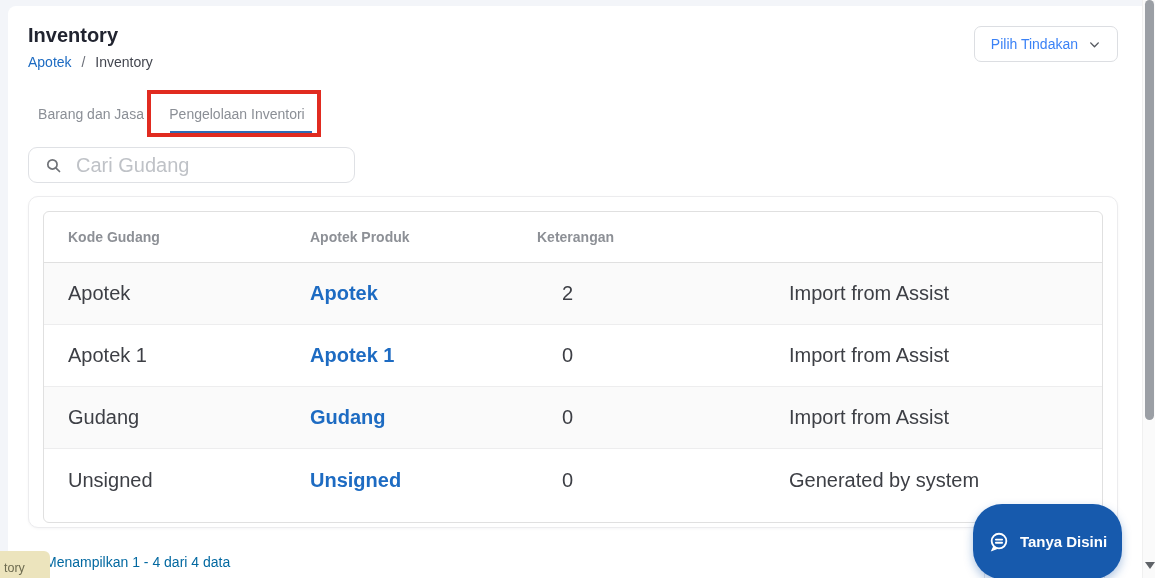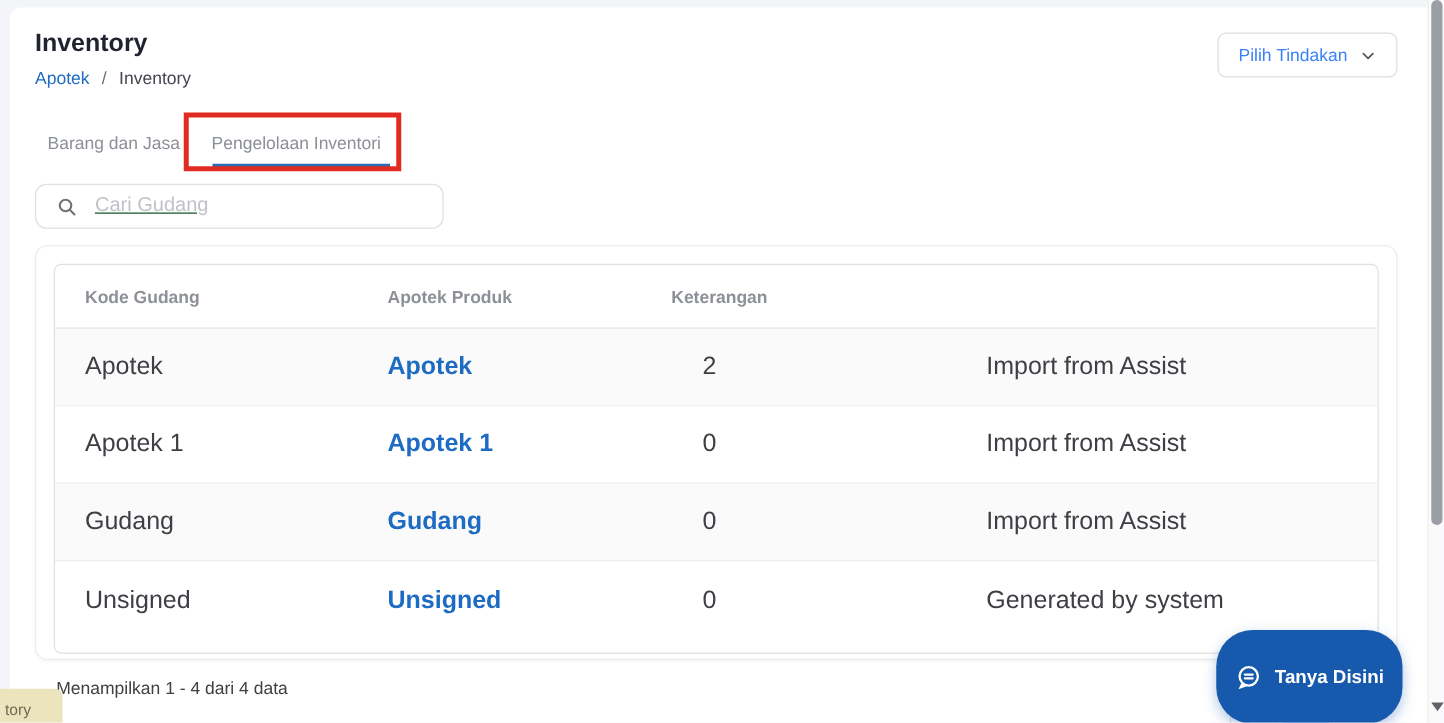--- a/index.html
+++ b/index.html
@@ -41,22 +41,22 @@
     border: 4px solid #e12b20; pointer-events: none; z-index: 5;
   }
 
   
   .search-box {
     position: absolute; left: 28px; top: 147px; width: 327px; height: 36px;
     border: 1px solid #dfe1e5; border-radius: 9px; background: #fff;
     display: flex; align-items: center; padding: 0 12px 0 16px; gap: 14px;
   }
   .search-box input {
-    border: none; outline: none; flex: 1; font-size: 16px;
-    font-family: "Liberation Sans", "DejaVu Sans", sans-serif; color: #14532d; background: transparent; text-decoration: underline;
+    border: none; outline: none; flex: 1; font-size: 20px;
+    font-family: "Liberation Sans", "DejaVu Sans", sans-serif; color: #14532d; background: transparent;
   }
   .search-box input::placeholder { color: #bfc2c7; }
 
   
   .card {
     position: absolute; left: 28px; top: 196px; width: 1090px; height: 332px;
     background: #fff; border: 1px solid #ececee; border-radius: 10px;
     box-shadow: 0 1px 3px rgba(20,30,60,0.04);
   }
   .tbl {
@@ -66,21 +66,21 @@
   .trow { display: flex; align-items: center; }
   .trow > div { padding-left: 24px; }
   .c1 { width: 242px; } .c2 { width: 252px; } .c3 { width: 227px; } .c4 { flex: 1; }
   .thead { height: 51px; font-size: 14px; font-weight: 700; color: #8d9096; border-bottom: 1px solid #e0e0e0; }
   .tr { height: 62px; font-size: 20px; color: #3d3f45; border-bottom: 1px solid #ededee; }
   .tr:last-child { border-bottom: none; }
   .tr.striped { background: #fafafa; }
   .tr .link { color: #1d6bc2; font-weight: 700; cursor: pointer; }
 
   
-  .summary { position: absolute; left: 45px; top: 542px; font-size: 14px; color: #404040; }
+  .summary { position: absolute; left: 45px; top: 554px; font-size: 14px; color: #0369a1; }
   .pagination { position: absolute; left: 984px; top: 549px; display: flex; gap: 5px; }
   .page-btn {
     width: 37px; height: 35px; border: 1px solid #e3e4e6; border-radius: 4px;
     background: #fff; display: flex; align-items: center; justify-content: center;
     font-size: 17px; color: #8a8d93; cursor: pointer;
   }
   .page-btn.active { background: #a7d1f3; border-color: #a7d1f3; color: #1f66b8; font-size: 14px; font-weight: 700; }
 
   
   .chat-fab {

